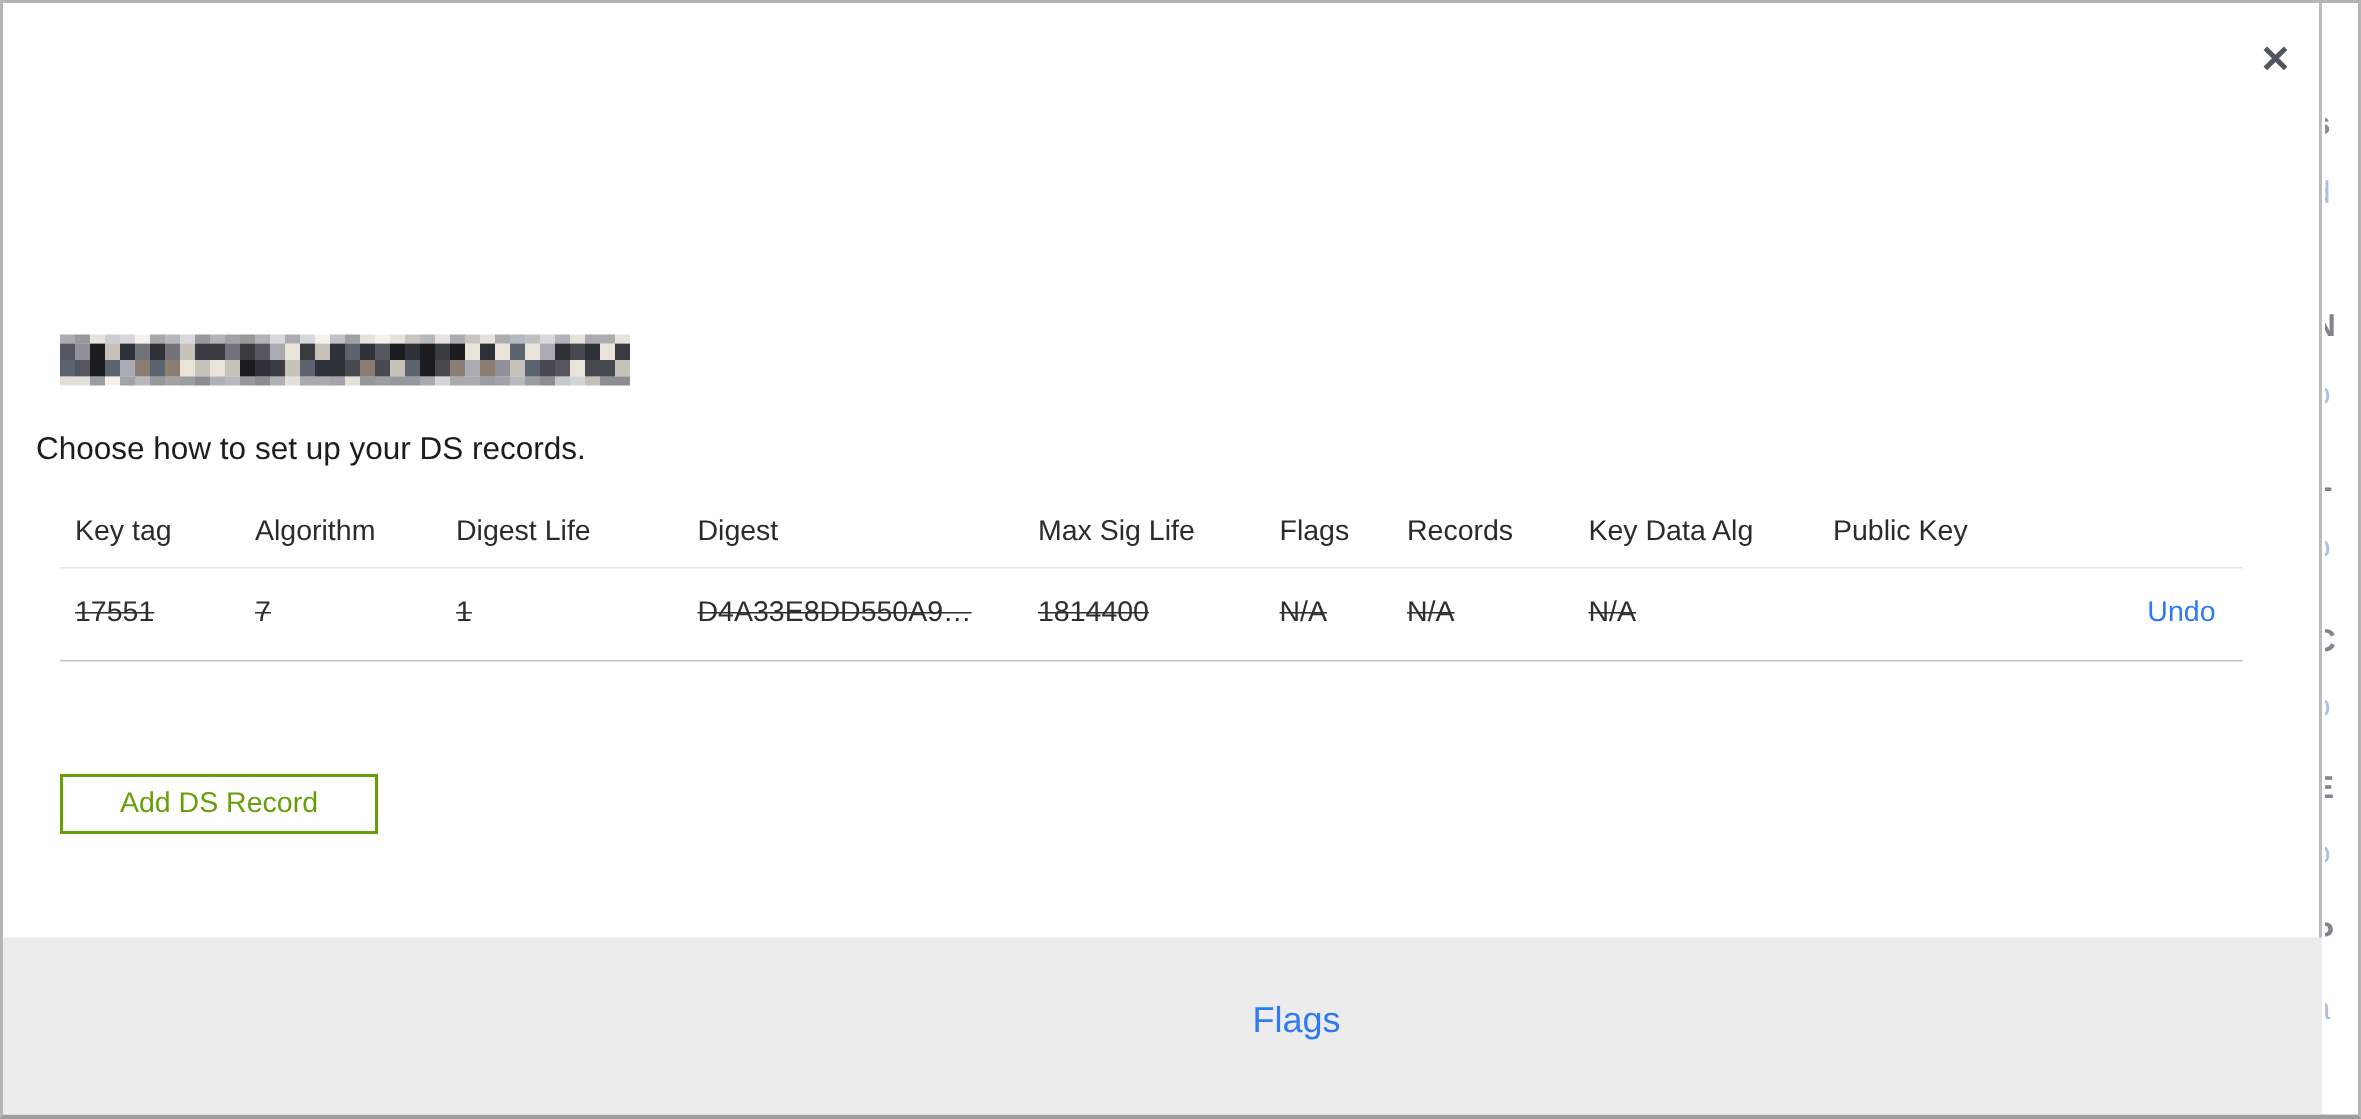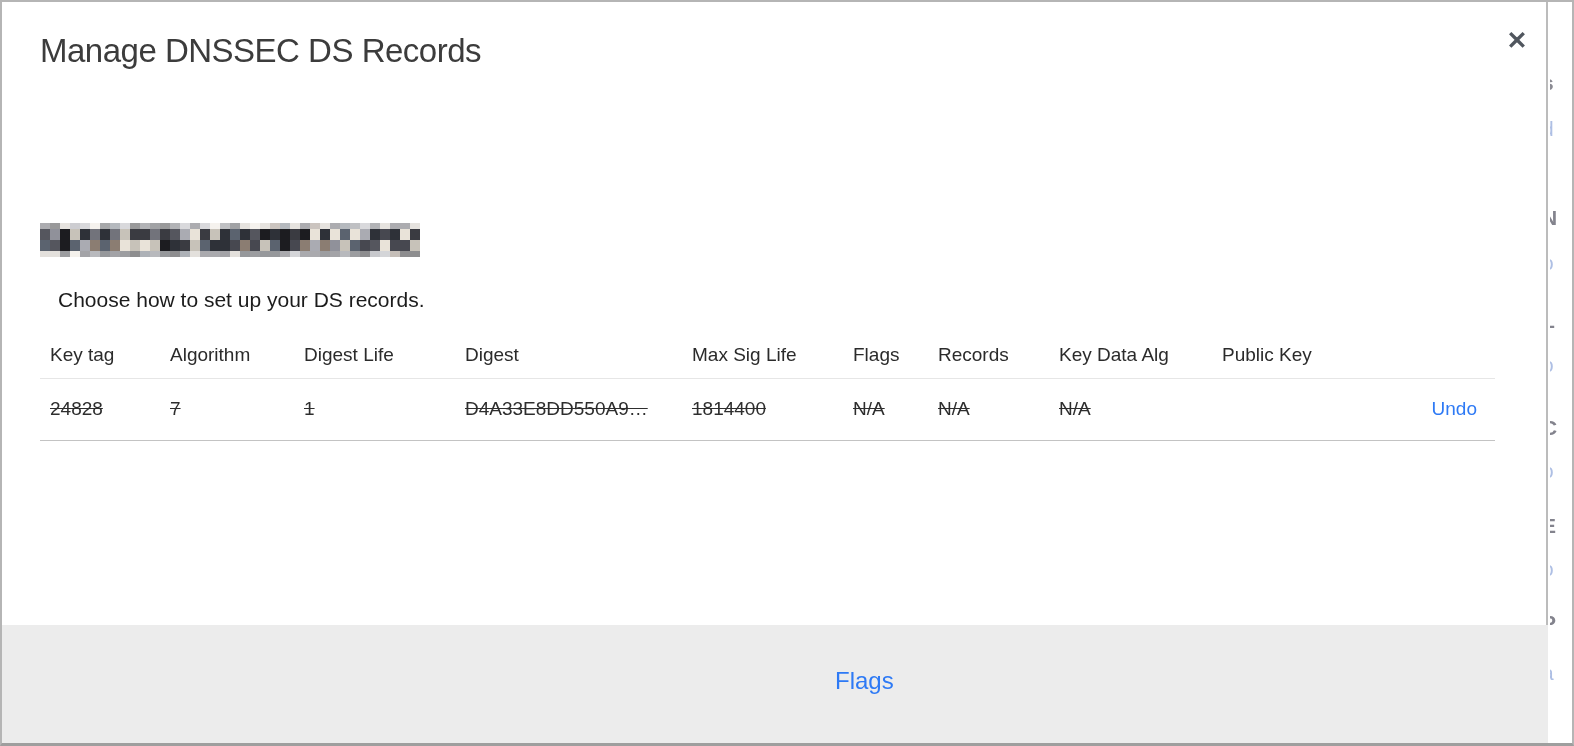--- a/index.html
+++ b/index.html
@@ -21,21 +21,21 @@
     position: absolute; left: 1499px; top: 22px; width: 32px; height: 32px;
     background: none; border: none; cursor: pointer;
     font-size: 25px; font-weight: bold; color: #50565e; line-height: 32px; text-align: center;
   }
   .mosaic {
     position: absolute; left: 38px; top: 221px; width: 380px; height: 34px;
     display: grid; grid-template-columns: repeat(38, 10px);
     grid-template-rows: 6px 11px 11px 6px;
   }
   .subtitle {
-    position: absolute; left: 56px; top: 286px;
+    position: absolute; left: 22px; top: 286px;
     font-size: 21px; color: #1c1c1c;
   }
   .ds-table {
     position: absolute; left: 38px; top: 330px; width: 1455px;
     border-collapse: collapse; table-layout: fixed;
   }
   .ds-table th {
     height: 46px; text-align: left; vertical-align: middle;
     font-size: 19px; font-weight: 400; color: #2b2b2b; padding: 0 6px 0 10px;
     white-space: nowrap; overflow: hidden;
@@ -81,21 +81,20 @@
     position: absolute; left: -8px; font-size: 21px; line-height: 1;
   }
   .edge-glyph.b { font-weight: bold; }
 </style>
 </head>
 <body>
 
 <div class="screen">
   <div class="modal">
 
-    <h1 class="modal-title">Manage DNSSEC DS Records</h1>
 
     <button class="close-btn">✕</button>
 
     <div class="mosaic">
         <div style="background: rgb(71, 72, 80); opacity: 0.45;"></div>
         <div style="background: rgb(28, 28, 32); opacity: 0.45;"></div>
         <div style="background: rgb(199, 194, 185); opacity: 0.45;"></div>
         <div style="background: rgb(144, 145, 154); opacity: 0.45;"></div>
         <div style="background: rgb(170, 171, 178); opacity: 0.45;"></div>
         <div style="background: rgb(233, 227, 217); opacity: 0.45;"></div>
@@ -271,34 +270,35 @@
           <th>Max Sig Life</th>
           <th>Flags</th>
           <th>Records</th>
           <th>Key Data Alg</th>
           <th>Public Key</th>
           <th></th>
         </tr>
       </thead>
       <tbody>
         <tr>
-          <td class="struck">24828</td>
+          <td class="struck">17551</td>
           <td class="struck">7</td>
           <td class="struck">1</td>
           <td class="struck">D4A33E8DD550A9…</td>
           <td class="struck">1814400</td>
           <td class="struck">N/A</td>
           <td class="struck">N/A</td>
           <td class="struck">N/A</td>
           <td></td>
           <td class="undo-cell"><a class="link">Undo</a></td>
         </tr>
       </tbody>
     </table>
 
+    <button class="add-btn">Add DS Record</button>
 
     <div class="footer">
       <a class="link cancel-link">Flags</a>
     </div>
 
   </div>
 
   <div class="bg-sliver">
       <span class="edge-glyph b" style="top: 70px; color: rgb(138, 138, 146);">s</span>
       <span class="edge-glyph" style="top: 116px; color: rgb(174, 191, 228);">d</span>

